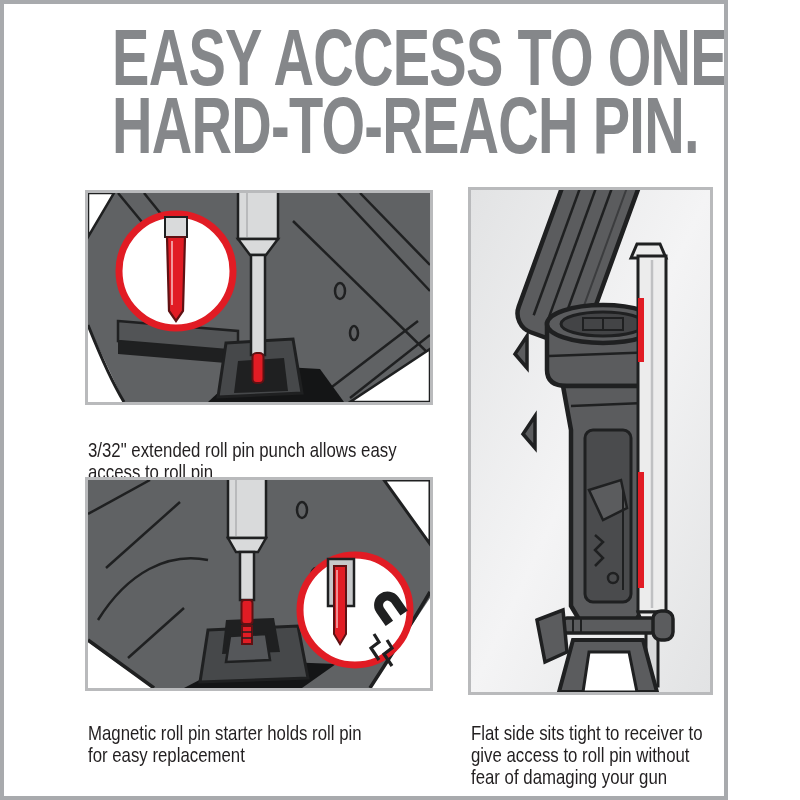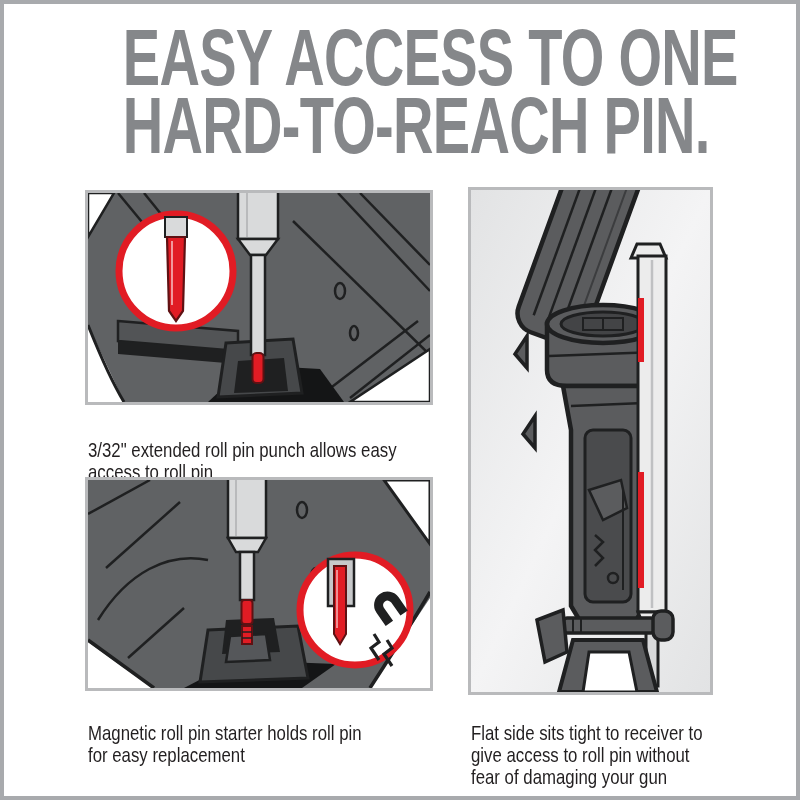--- a/index.html
+++ b/index.html
@@ -1,18 +1,18 @@
 <!DOCTYPE html>
 <html><head>
 <meta charset="utf-8">
 <style>
   html,body { margin:0; padding:0; background:#ffffff; }
   .page {
     position:relative;
-    width:800px; height:800px;
+    width:728px; height:800px;
     box-sizing:border-box;
     background:#ffffff;
     border:4px solid #a8aaad;
     font-family:"Liberation Sans", sans-serif;
     overflow:hidden;
   }
   
   .headline {
     position:absolute; top:20px; left:0; right:0;
     text-align:center;

